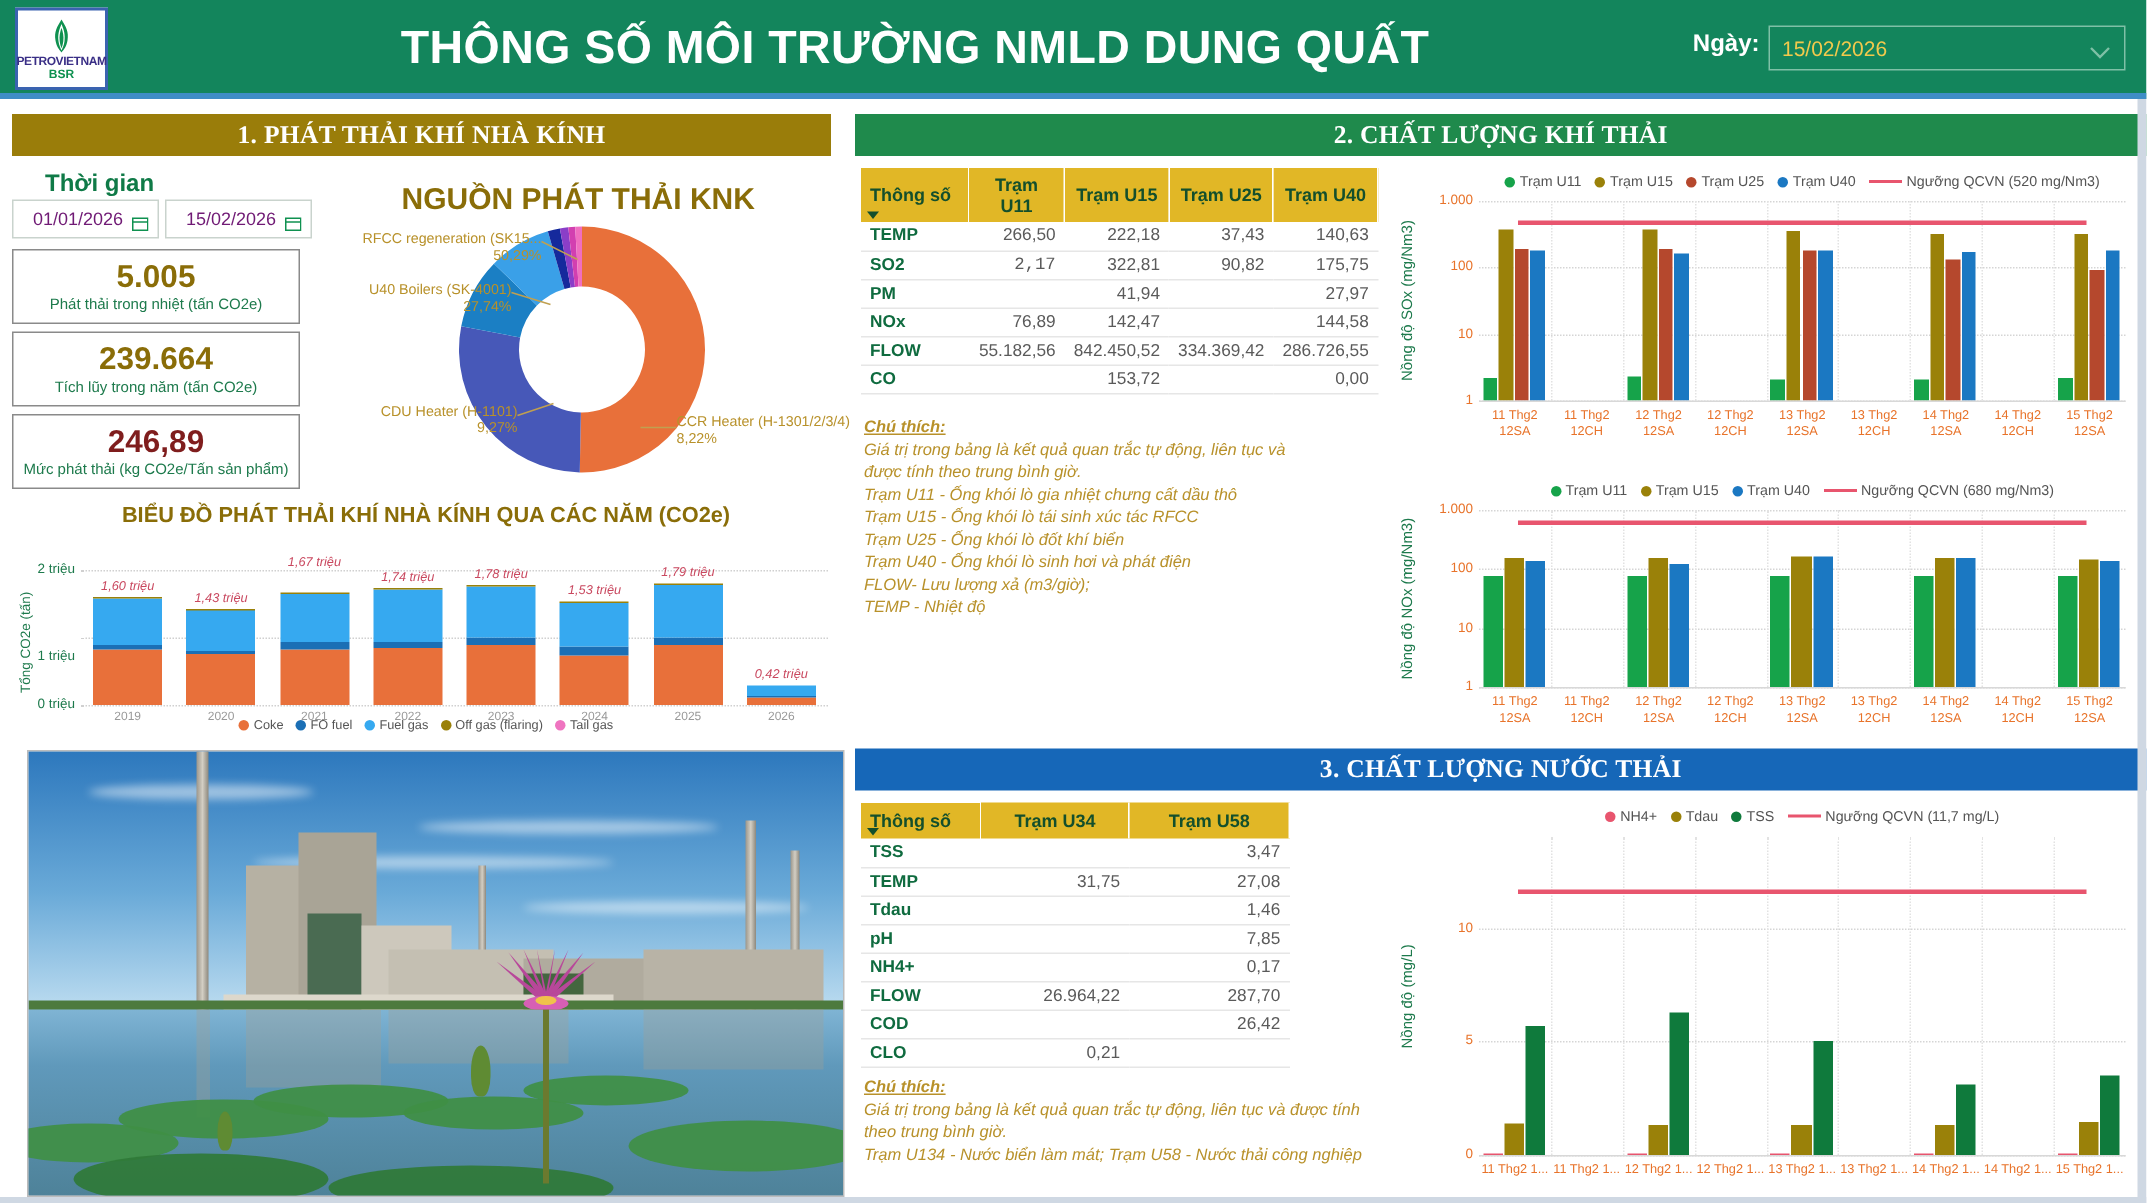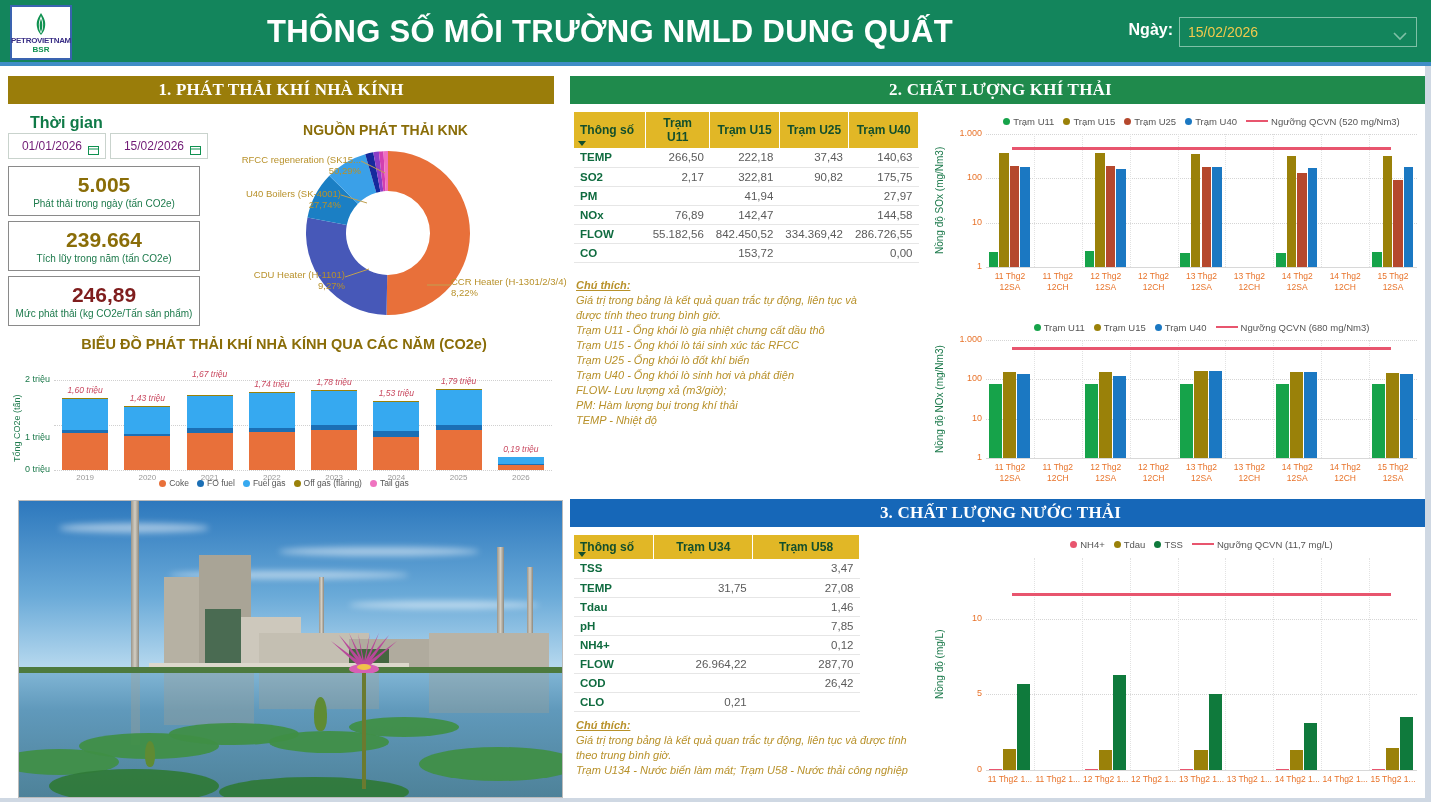--- a/index.html
+++ b/index.html
@@ -83,21 +83,21 @@
   #kpi1 { top: 166px; height: 50px; }
   #kpi2 { top: 221px; height: 50px; }
   #kpi3 { top: 276px; height: 50px; }
   .kpi-val { font-size: 21px; font-weight: bold; line-height: 24px; }
   .kpi-val.gold { color: #8a6d08; }
   .kpi-val.red { color: #7f1d1d; }
   .kpi-cap { font-size: 10px; color: #1d7a4c; margin-top: 1px; }
 
   #donut-title {
     position: absolute; left: 213px; top: 122px; width: 345px; height: 20px;
-    text-align: center; color: #8a6d08; font-size: 14px; font-weight: bold;
+    text-align: center; color: #8a6d08; font-size: 20px; font-weight: bold;
   }
   #donut-wrap { position: absolute; left: 213px; top: 145px; width: 350px; height: 175px; }
   .donut-lbl {
     position: absolute; color: #b8912a; font-size: 9.5px; line-height: 11px;
     white-space: nowrap;
   }
   #dl-ccr { left: 0px; top: 9px; text-align: right; width: 148px; }
   #dl-cdu { left: 0px; top: 43px; text-align: right; width: 128px; }
   #dl-u40 { left: 0px; top: 124px; text-align: right; width: 132px; }
   #dl-rfcc { left: 238px; top: 131px; text-align: left; width: 140px; }
@@ -252,21 +252,21 @@
   <span class="cal-ico">
     <svg viewBox="0 0 11 10" width="11" height="10">
         <rect x="0.5" y="1.5" width="10" height="8" fill="none" stroke="#0f9150"></rect>
         <line x1="0.5" y1="4" x2="10.5" y2="4" stroke="#0f9150"></line>
       </svg>
   </span>
 </div>
 
 <div class="kpi" id="kpi1">
   <div class="kpi-val gold">5.005</div>
-  <div class="kpi-cap">Phát thải trong ngày (tấn CO2e)</div>
+  <div class="kpi-cap">Phát thải trong nhiệt (tấn CO2e)</div>
 </div>
 <div class="kpi" id="kpi2">
   <div class="kpi-val gold">239.664</div>
   <div class="kpi-cap">Tích lũy trong năm (tấn CO2e)</div>
 </div>
 <div class="kpi" id="kpi3">
   <div class="kpi-val red">246,89</div>
   <div class="kpi-cap">Mức phát thải (kg CO2e/Tấn sản phẩm)</div>
 </div>
 
@@ -367,21 +367,21 @@
       <div class="bar-seg" style="bottom: 45px; height: 34.65px; background: rgb(54, 169, 240);"></div>
       <div class="bar-seg" style="bottom: 79.65px; height: 0.9px; background: rgb(154, 129, 9);"></div>
     </div>
     <div class="bar-total-lbl" style="left: 417.592px; width: 66.065px; top: 18.45px;">1,79 triệu</div>
     <div class="xtick" style="left: 419.5px; width: 62.25px; top: 115px;">2025</div>
     <div class="bar-group" style="left: 489.842px; width: 46.065px; bottom: 18px; height: 90px;">
       <div class="bar-seg" style="bottom: 0px; height: 5.4px; background: rgb(232, 112, 58);"></div>
       <div class="bar-seg" style="bottom: 5.4px; height: 0.45px; background: rgb(27, 111, 181);"></div>
       <div class="bar-seg" style="bottom: 5.85px; height: 7.2px; background: rgb(54, 169, 240);"></div>
     </div>
-    <div class="bar-total-lbl" style="left: 479.842px; width: 66.065px; top: 85.95px;">0,19 triệu</div>
+    <div class="bar-total-lbl" style="left: 479.842px; width: 66.065px; top: 85.95px;">0,42 triệu</div>
     <div class="xtick" style="left: 481.75px; width: 62.25px; top: 115px;">2026</div>
   </div>
 <div id="years-legend">
     <div class="leg-item">
       <span class="leg-dot" style="background: rgb(232, 112, 58);"></span>
       <span>Coke</span>
     </div>
     <div class="leg-item">
       <span class="leg-dot" style="background: rgb(27, 111, 181);"></span>
       <span>FO fuel</span>
@@ -474,21 +474,21 @@
   <tbody id="table2-body">
       <tr>
         <td class="pname" style="width: 85px;">TEMP</td>
         <td class="num" style="width: 65px;">266,50</td>
         <td class="num" style="width: 65px;">222,18</td>
         <td class="num" style="width: 65px;">37,43</td>
         <td class="num" style="width: 65px;">140,63</td>
       </tr>
       <tr>
         <td class="pname" style="width: 85px;">SO2</td>
-        <td class="num" style="width: 65px;">2,17</td>
+        <td class="num" style="width: 65px; font-family: Liberation Mono, monospace;">2,17</td>
         <td class="num" style="width: 65px;">322,81</td>
         <td class="num" style="width: 65px;">90,82</td>
         <td class="num" style="width: 65px;">175,75</td>
       </tr>
       <tr>
         <td class="pname" style="width: 85px;">PM</td>
         <td class="num" style="width: 65px;"></td>
         <td class="num" style="width: 65px;">41,94</td>
         <td class="num" style="width: 65px;"></td>
         <td class="num" style="width: 65px;">27,97</td>
@@ -519,21 +519,20 @@
 
 <div class="note" id="note2">
     <div class="nh">Chú thích:</div>
     <div>Giá trị trong bảng là kết quả quan trắc tự động, liên tục và</div>
     <div>được tính theo trung bình giờ.</div>
     <div>Trạm U11 - Ống khói lò gia nhiệt chưng cất dầu thô</div>
     <div>Trạm U15 - Ống khói lò tái sinh xúc tác RFCC</div>
     <div>Trạm U25 - Ống khói lò đốt khí biển</div>
     <div>Trạm U40 - Ống khói lò sinh hơi và phát điện</div>
     <div>FLOW- Lưu lượng xả (m3/giờ);</div>
-    <div>PM: Hàm lượng bụi trong khí thải</div>
     <div>TEMP - Nhiệt độ</div>
   </div>
 
 <div class="rchart" id="sox-chart">
     <div class="rlegend" style="left: 56px; top: 0px; width: 431px; height: 18px;">
       <div class="leg-item">
         <span class="leg-dot" style="background: rgb(22, 163, 74);"></span>
         <span>Trạm U11</span>
       </div>
       <div class="leg-item">
@@ -748,21 +747,21 @@
         <td class="num" style="width: 107px;">1,46</td>
       </tr>
       <tr>
         <td class="pname" style="width: 80px;">pH</td>
         <td class="num" style="width: 99px;"></td>
         <td class="num" style="width: 107px;">7,85</td>
       </tr>
       <tr>
         <td class="pname" style="width: 80px;">NH4+</td>
         <td class="num" style="width: 99px;"></td>
-        <td class="num" style="width: 107px;">0,12</td>
+        <td class="num" style="width: 107px;">0,17</td>
       </tr>
       <tr>
         <td class="pname" style="width: 80px;">FLOW</td>
         <td class="num" style="width: 99px;">26.964,22</td>
         <td class="num" style="width: 107px;">287,70</td>
       </tr>
       <tr>
         <td class="pname" style="width: 80px;">COD</td>
         <td class="num" style="width: 99px;"></td>
         <td class="num" style="width: 107px;">26,42</td>

